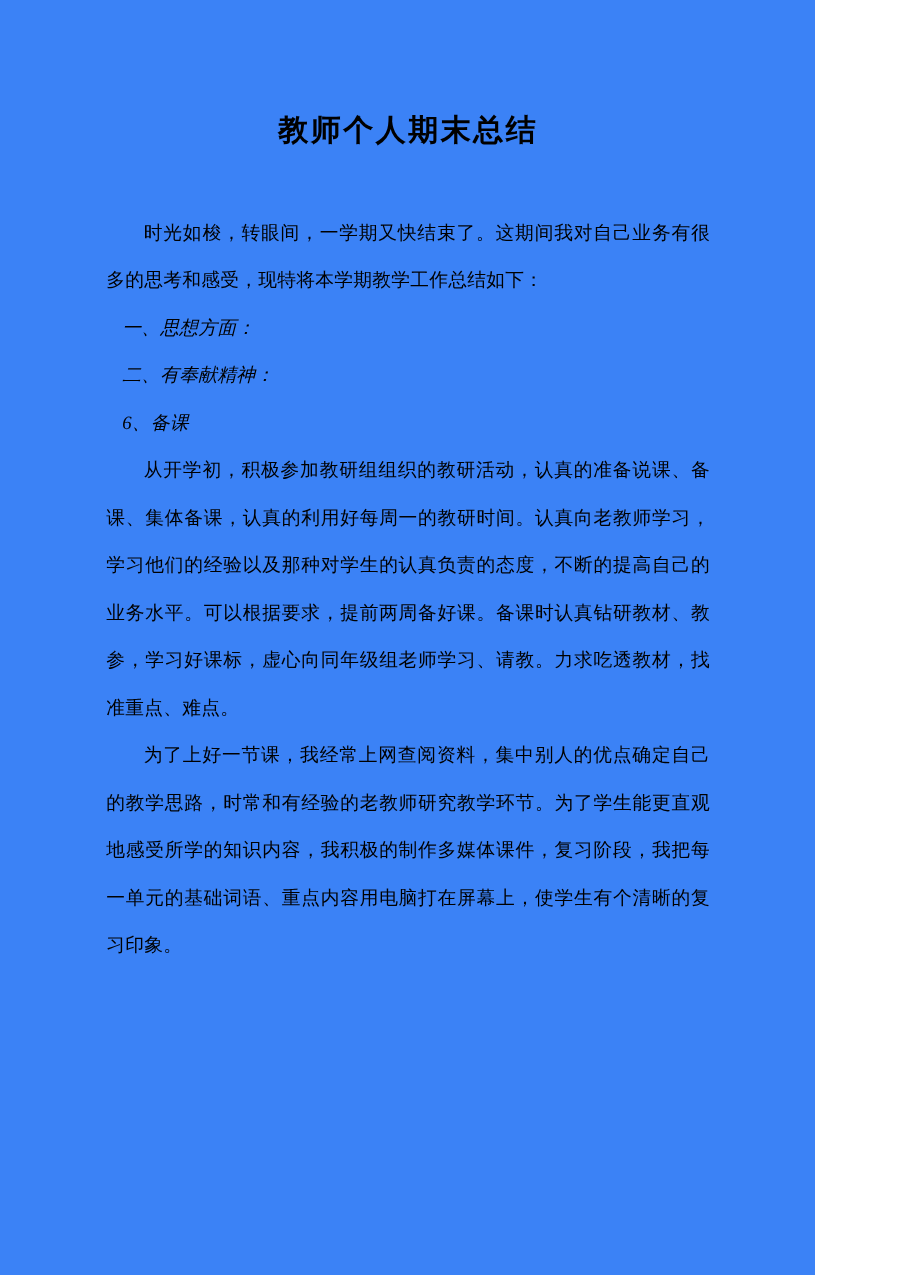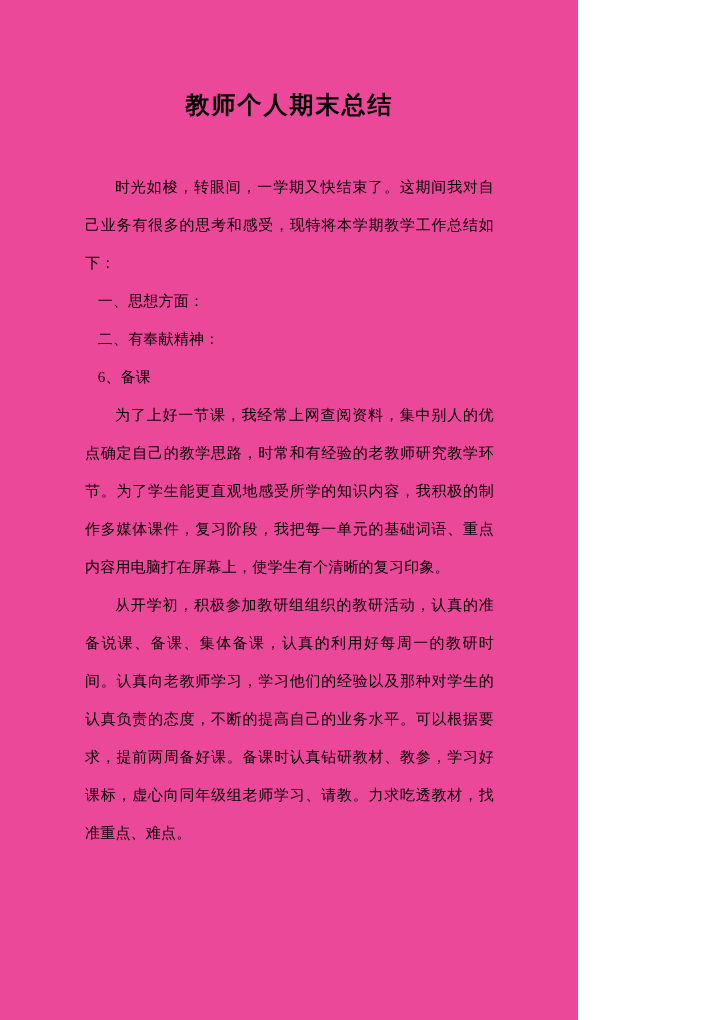--- a/index.html
+++ b/index.html
@@ -9,59 +9,59 @@
   body {
     width: 721px;
     height: 1020px;
     background: #ffffff;
     color: #000000;
     font-family: "Liberation Serif", "DejaVu Serif", serif;
     overflow: hidden;
   }
   .page {
     box-sizing: border-box;
-    width: 578px;
+    width: 652px;
     height: 1020px;
     padding: 88px 84px 0 85px;
-    background: #ec4899;
+    background: #3b82f6;
   }
   .doc-title {
     margin: 0 0 46px 0;
     font-size: 24px;
     line-height: 34px;
     font-weight: bold;
     text-align: center;
     letter-spacing: 2px;
   }
   .content p {
     margin: 0;
     font-size: 15px;
     line-height: 38px;
     text-align: justify;
     text-justify: inter-ideograph;
     letter-spacing: 0.2px;
     word-break: break-all;
   }
   .indent-para  { text-indent: 2em; font-family: Liberation Serif, serif;    }  
-  .indent-head  { text-indent: 0.85em; }  
+  .indent-head  { text-indent: 0.85em; font-style: italic; }  
   .indent-small { text-indent: 0.45em; }  
 </style>
 </head>
 <body>
 
 <div class="page">
   <h1 class="doc-title">教师个人期末总结</h1>
 
   <div class="content">
     <p class="indent-para">时光如梭，转眼间，一学期又快结束了。这期间我对自己业务有很多的思考和感受，现特将本学期教学工作总结如下：</p>
 
     <p class="indent-head">一、思想方面：</p>
 
 
     <p class="indent-head">二、有奉献精神：</p>
 
     <p class="indent-head">6、备课</p>
 
+    <p class="indent-para">从开学初，积极参加教研组组织的教研活动，认真的准备说课、备课、集体备课，认真的利用好每周一的教研时间。认真向老教师学习，学习他们的经验以及那种对学生的认真负责的态度，不断的提高自己的业务水平。可以根据要求，提前两周备好课。备课时认真钻研教材、教参，学习好课标，虚心向同年级组老师学习、请教。力求吃透教材，找准重点、难点。</p>
+
     <p class="indent-para">为了上好一节课，我经常上网查阅资料，集中别人的优点确定自己的教学思路，时常和有经验的老教师研究教学环节。为了学生能更直观地感受所学的知识内容，我积极的制作多媒体课件，复习阶段，我把每一单元的基础词语、重点内容用电脑打在屏幕上，使学生有个清晰的复习印象。</p>
-
-    <p class="indent-para">从开学初，积极参加教研组组织的教研活动，认真的准备说课、备课、集体备课，认真的利用好每周一的教研时间。认真向老教师学习，学习他们的经验以及那种对学生的认真负责的态度，不断的提高自己的业务水平。可以根据要求，提前两周备好课。备课时认真钻研教材、教参，学习好课标，虚心向同年级组老师学习、请教。力求吃透教材，找准重点、难点。</p>
   </div>
 </div>
 
 </body></html>

